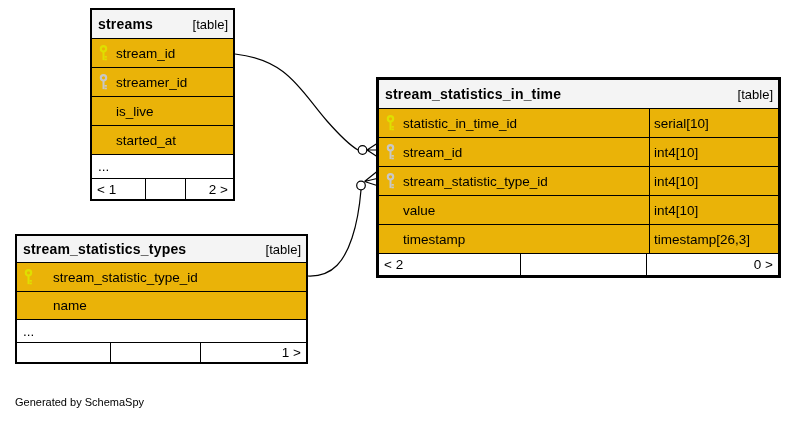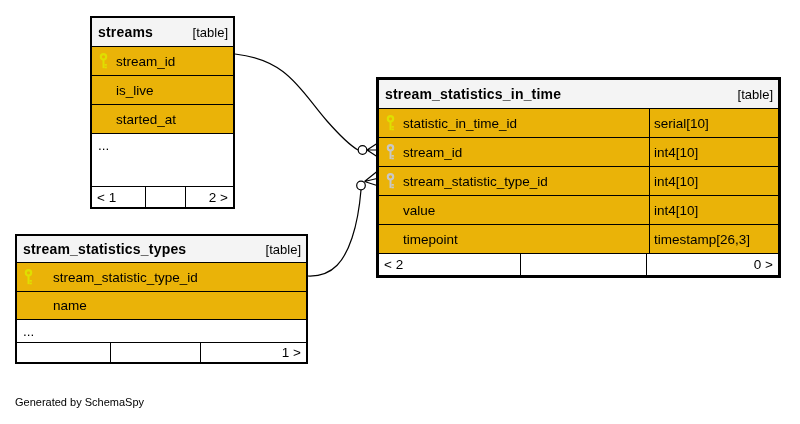--- a/index.html
+++ b/index.html
@@ -116,36 +116,49 @@
       <path d="M 367 150 L 377 143.5 M 367 150 L 377 150 M 367 150 L 377 156.5"></path>
       <circle cx="362.5" cy="150" r="4.3" fill="#ffffff"></circle>
     </g>
     <g fill="none" stroke="#000000" stroke-width="1.2">
       <path d="M 308 276 C 334 277 345 259 352 238 C 358 220 360 202 361 190"></path>
       <path d="M 364.5 181.5 L 377 171.5 M 364.5 181.5 L 377 178.5 M 364.5 181.5 L 377 185.5"></path>
       <circle cx="361" cy="185.5" r="4.3" fill="#ffffff"></circle>
     </g>
   </svg>
 
-  <div class="tbl" style="left:90px; top:16px; width:145px; height:193px;">
+  <div class="tbl" style="left:90px; top:8px; width:145px; height:193px;">
     <div class="hdr" style="height:28px;">
       <span class="tname">streams</span>
       <span class="badge">[table]</span>
     </div>
     <div class="trow" style="height:29px;">
       <div class="namecell">
         <span class="keyslot">
           <svg width="9" height="16" viewBox="0 0 10 18">
               <circle cx="5" cy="4.3" r="3" fill="none" stroke="#dfdf00" stroke-width="2.4"></circle>
               <rect x="3.9" y="7" width="2.2" height="10" fill="#dfdf00"></rect>
               <rect x="6.1" y="12.4" width="2.7" height="1.9" fill="#dfdf00"></rect>
               <rect x="6.1" y="15.3" width="2.7" height="1.9" fill="#dfdf00"></rect>
             </svg>
         </span>
         <span>stream_id</span>
+      </div>
+    </div>
+    <div class="trow" style="height:29px;">
+      <div class="namecell">
+        <span class="keyslot">
+          <svg width="9" height="16" viewBox="0 0 10 18">
+              <circle cx="5" cy="4.3" r="3" fill="none" stroke="#c8c8c8" stroke-width="2.4"></circle>
+              <rect x="3.9" y="7" width="2.2" height="10" fill="#c8c8c8"></rect>
+              <rect x="6.1" y="12.4" width="2.7" height="1.9" fill="#c8c8c8"></rect>
+              <rect x="6.1" y="15.3" width="2.7" height="1.9" fill="#c8c8c8"></rect>
+            </svg>
+        </span>
+        <span>streamer_id</span>
       </div>
     </div>
     <div class="trow" style="height:29px;">
       <div class="namecell">
           <span class="keyslot"></span>
         <span>is_live</span>
       </div>
     </div>
     <div class="trow" style="height:29px;align-items:flex-end;">
       <div class="namecell">
@@ -211,21 +224,21 @@
     <div class="trow" style="height:29px;">
       <div class="namecell" style="flex:0 0 270px;">
           <span class="keyslot"></span>
         <span>value</span>
       </div>
       <div class="typecell">int4[10]</div>
     </div>
     <div class="trow" style="height:29px;">
       <div class="namecell" style="flex:0 0 270px;">
           <span class="keyslot"></span>
-        <span>timepoint</span>
+        <span>timestamp</span>
       </div>
       <div class="typecell">timestamp[26,3]</div>
     </div>
     <div class="ftr" style="height:22px;">
       <span class="fcell" style="width:141px;">&lt; 2</span>
       <span class="fcell mid" style="width:126px;"></span>
       <span class="fcell right" style="flex:1;">0 &gt;</span>
     </div>
   </div>
 

